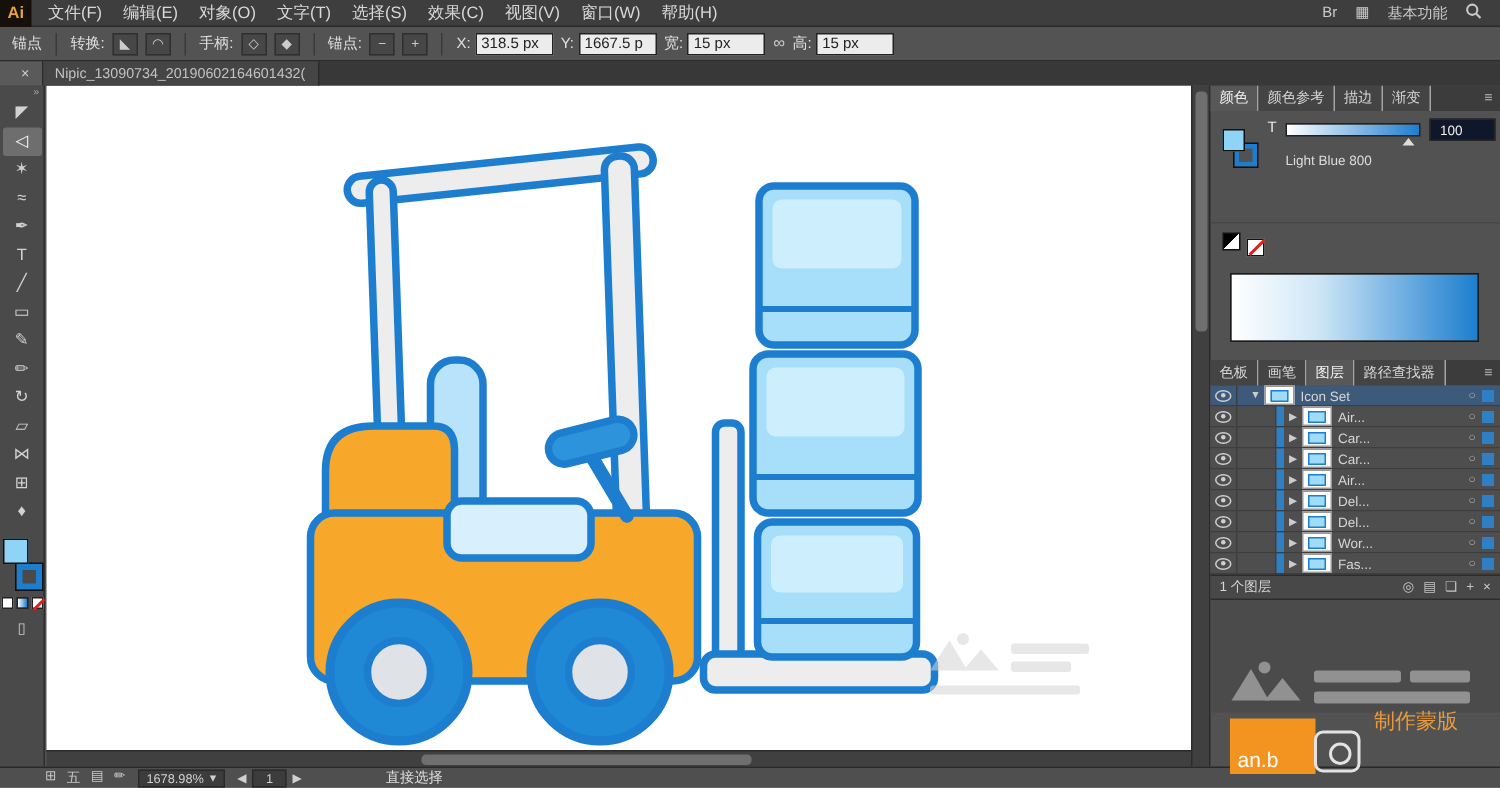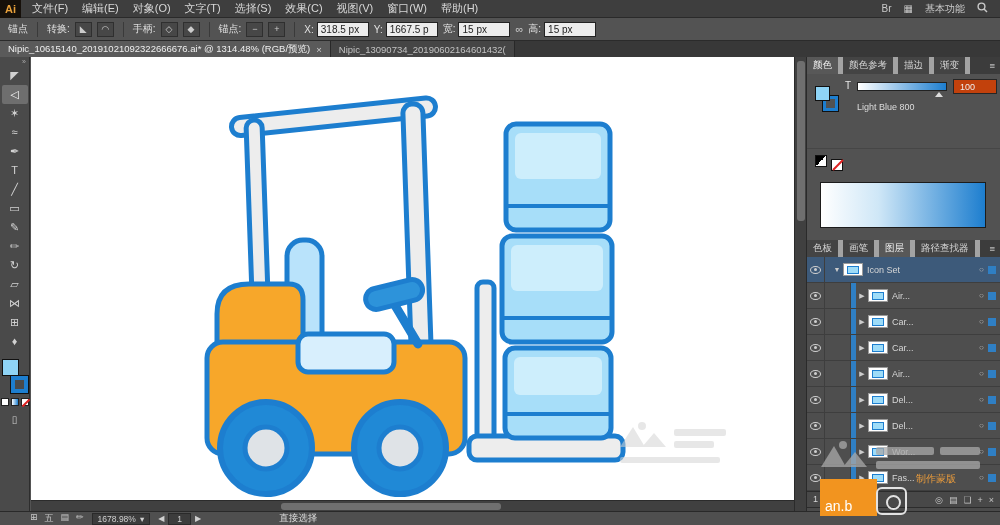--- a/index.html
+++ b/index.html
@@ -52,44 +52,44 @@
   .art{position:absolute;left:140px;top:5px;z-index:1}
   .canvas-wm{position:absolute;left:585px;top:360px;opacity:.55;z-index:2}
   .hscroll{position:absolute;left:31px;top:500px;width:763px;height:11px;background:#404040;border-top:1px solid #2b2b2b;z-index:4}
   .hthumb{position:absolute;left:250px;top:2px;width:220px;height:7px;background:#6f6f6f;border-radius:3px}
   .vscroll{position:absolute;left:794px;top:57px;width:12px;height:454px;background:#404040;border-left:1px solid #2b2b2b;z-index:4}
   .vthumb{position:absolute;left:2px;top:4px;width:8px;height:160px;background:#6f6f6f;border-radius:3px}
   
   .dock{position:absolute;left:806px;top:57px;width:194px;height:454px;background:#525252;
     border-left:1px solid #2a2a2a;font-size:9.5px;color:#d6d6d6;z-index:5}
   .ptabs{height:17px;background:#3c3c3c;display:flex;align-items:stretch}
-  .ptab{padding:0 6px;display:flex;align-items:center;background:#444;border-right:5px solid #a3a3a3}
+  .ptab{padding:0 6px;display:flex;align-items:center;background:#444;border-right:1px solid #a3a3a3}
   .ptab.active{background:#585858;color:#f2f2f2}
   .ptab-menu{margin-left:auto;padding:0 5px;display:flex;align-items:center;color:#bbb}
   .cp-content{position:relative;height:74px}
   .cp-fill{position:absolute;left:8px;top:12px;width:15px;height:15px;border:1px solid #111;background:#8fd4f6}
   .cp-stroke{position:absolute;left:16px;top:22px;width:15px;height:15px;border:3px solid #1d7ecf;outline:1px solid #111;background:#525252}
   .cp-t{position:absolute;left:38px;top:6px;font-size:10px;color:#e8e8e8}
   .cp-track{position:absolute;left:50px;top:8px;width:90px;height:9px;border:1px solid #222;
     background:linear-gradient(90deg,#fff,#1d7ecf)}
   .cp-handle{position:absolute;left:128px;top:18px;width:0;height:0;border-left:4px solid transparent;
     border-right:4px solid transparent;border-bottom:5px solid #ddd}
-  .cp-value{position:absolute;left:146px;top:5px;width:24px;height:15px;background:#c2410c;border:1px solid #262626;
+  .cp-value{position:absolute;left:146px;top:5px;width:24px;height:15px;background:#0f172a;border:1px solid #262626;
     color:#eee;display:flex;align-items:center;justify-content:flex-end;padding:0 21px;font-size:9px}
   .cp-name{position:absolute;left:50px;top:28px;font-size:9px;color:#ddd}
   .gp{position:relative;height:92px;border-top:1px solid #464646}
   .gp-sw1{position:absolute;left:8px;top:6px;width:12px;height:12px;border:1px solid #111;
     background:linear-gradient(135deg,#000 50%,#fff 50%)}
   .gp-sw2{position:absolute;left:24px;top:10px;width:12px;height:12px;border:1px solid #111;background:#fff}
   .gp-sw2::after{content:"";position:absolute;left:-1px;top:4px;width:14px;height:2px;background:#d22;transform:rotate(-45deg)}
   .gp-bar{position:absolute;left:13px;top:33px;width:166px;height:46px;border:1px solid #1c1c1c;
     background:linear-gradient(90deg,#ffffff 0%,#cfe7f7 35%,#1d7ecf 100%)}
   
   .layers{background:#4e4e4e}
-  .layer-row{height:26px;display:flex;align-items:center;border-bottom:1px solid #3e3e3e;background:#4e4e4e}
+  .layer-row{height:14px;display:flex;align-items:center;border-bottom:1px solid #3e3e3e;background:#4e4e4e}
   .layer-row.selected{background:#3d5a7a}
   .eye-cell{width:18px;display:flex;align-items:center;justify-content:center;border-right:1px solid #3e3e3e;align-self:stretch}
   .eye{width:11px;height:8px;border:1px solid #cfcfcf;border-radius:50%;position:relative}
   .eye::after{content:"";position:absolute;left:3px;top:1.5px;width:3px;height:3px;border-radius:50%;background:#cfcfcf}
   .indent{width:26px;align-self:stretch;border-right:1px solid #3e3e3e}
   .indent.small{width:6px;border-right:none}
   .sel-strip{width:5px;align-self:stretch;background:#2f7fc4}
   .row-arrow{width:12px;text-align:center;font-size:7px;color:#ccc}
   .thumb{width:20px;height:13px;background:#fff;border:1px solid #9a9a9a;margin-right:4px;
     display:flex;align-items:center;justify-content:center;flex:none}
@@ -103,29 +103,29 @@
   .dock-bottom{height:76px;background:#4b4b4b;border-top:1px solid #2c2c2c;position:relative}
   
   .statusbar{position:absolute;left:0;top:511px;width:1000px;height:14px;background:#4f4f4f;
     border-top:1px solid #292929;display:flex;align-items:center;gap:8px;font-size:9.5px;
     color:#d0d0d0;padding:0 6px;z-index:6}
   .sb-icons{display:flex;gap:7px;font-size:9px;color:#c8c8c8;margin-left:24px}
   .sb-zoom{background:#3c3c3c;border:1px solid #2a2a2a;padding:0 5px;height:12px;display:flex;
     align-items:center;font-size:8.5px;gap:4px}
   .sb-nav{display:flex;align-items:center;gap:4px;font-size:8px}
   .sb-navbox{background:#3c3c3c;border:1px solid #2a2a2a;padding:0 8px;height:12px;display:flex;align-items:center;font-size:8.5px}
-  .sb-tool{margin-left:70px;color:#ddd}
+  .sb-tool{margin-left:48px;color:#ddd}
   
   .wm-badge{position:absolute;left:820px;top:479px;width:57px;height:37px;background:#f2941f;
     color:#fff;font-size:14px;display:flex;align-items:flex-end;padding:2px 5px;z-index:20}
   .wm-square{position:absolute;left:876px;top:487px;width:31px;height:28px;border:2px solid #e3e3e3;
     border-radius:6px;z-index:20}
   .wm-square::after{content:"";position:absolute;left:8px;top:6px;width:11px;height:11px;
     border:2px solid #e3e3e3;border-radius:50%}
-  .wm-caption{position:absolute;left:916px;top:472px;color:#e99b3c;font-size:10px;z-index:20}
+  .wm-caption{position:absolute;left:916px;top:472px;color:#e99b3c;font-size:14px;z-index:20}
   .dock-wm{position:absolute;left:818px;top:437px;opacity:.75;z-index:19}
 </style>
 </head>
 <body>
 
 <div class="menubar">
   <div class="logo">Ai</div>
   <div class="menu-item">文件(F)</div>
   <div class="menu-item">编辑(E)</div>
   <div class="menu-item">对象(O)</div>
@@ -177,21 +177,20 @@
   </div>
   <span class="chain">∞</span>
   <div class="cb-field">
     <span>高:</span>
     <div class="cb-input">15 px</div>
   </div>
 </div>
 
 <div class="tabbar">
   <div class="doc-tab active">
-    <span>Nipic_10615140_20191021092322666676.ai* @ 1314.48% (RGB/预览)</span>
     <span class="tab-close">×</span>
   </div>
   <div class="doc-tab">
     <span>Nipic_13090734_20190602164601432(</span>
   </div>
 </div>
 
 <div class="toolbar">
   <span class="tb-chev">»</span>
   <div class="tool">◤</div>

